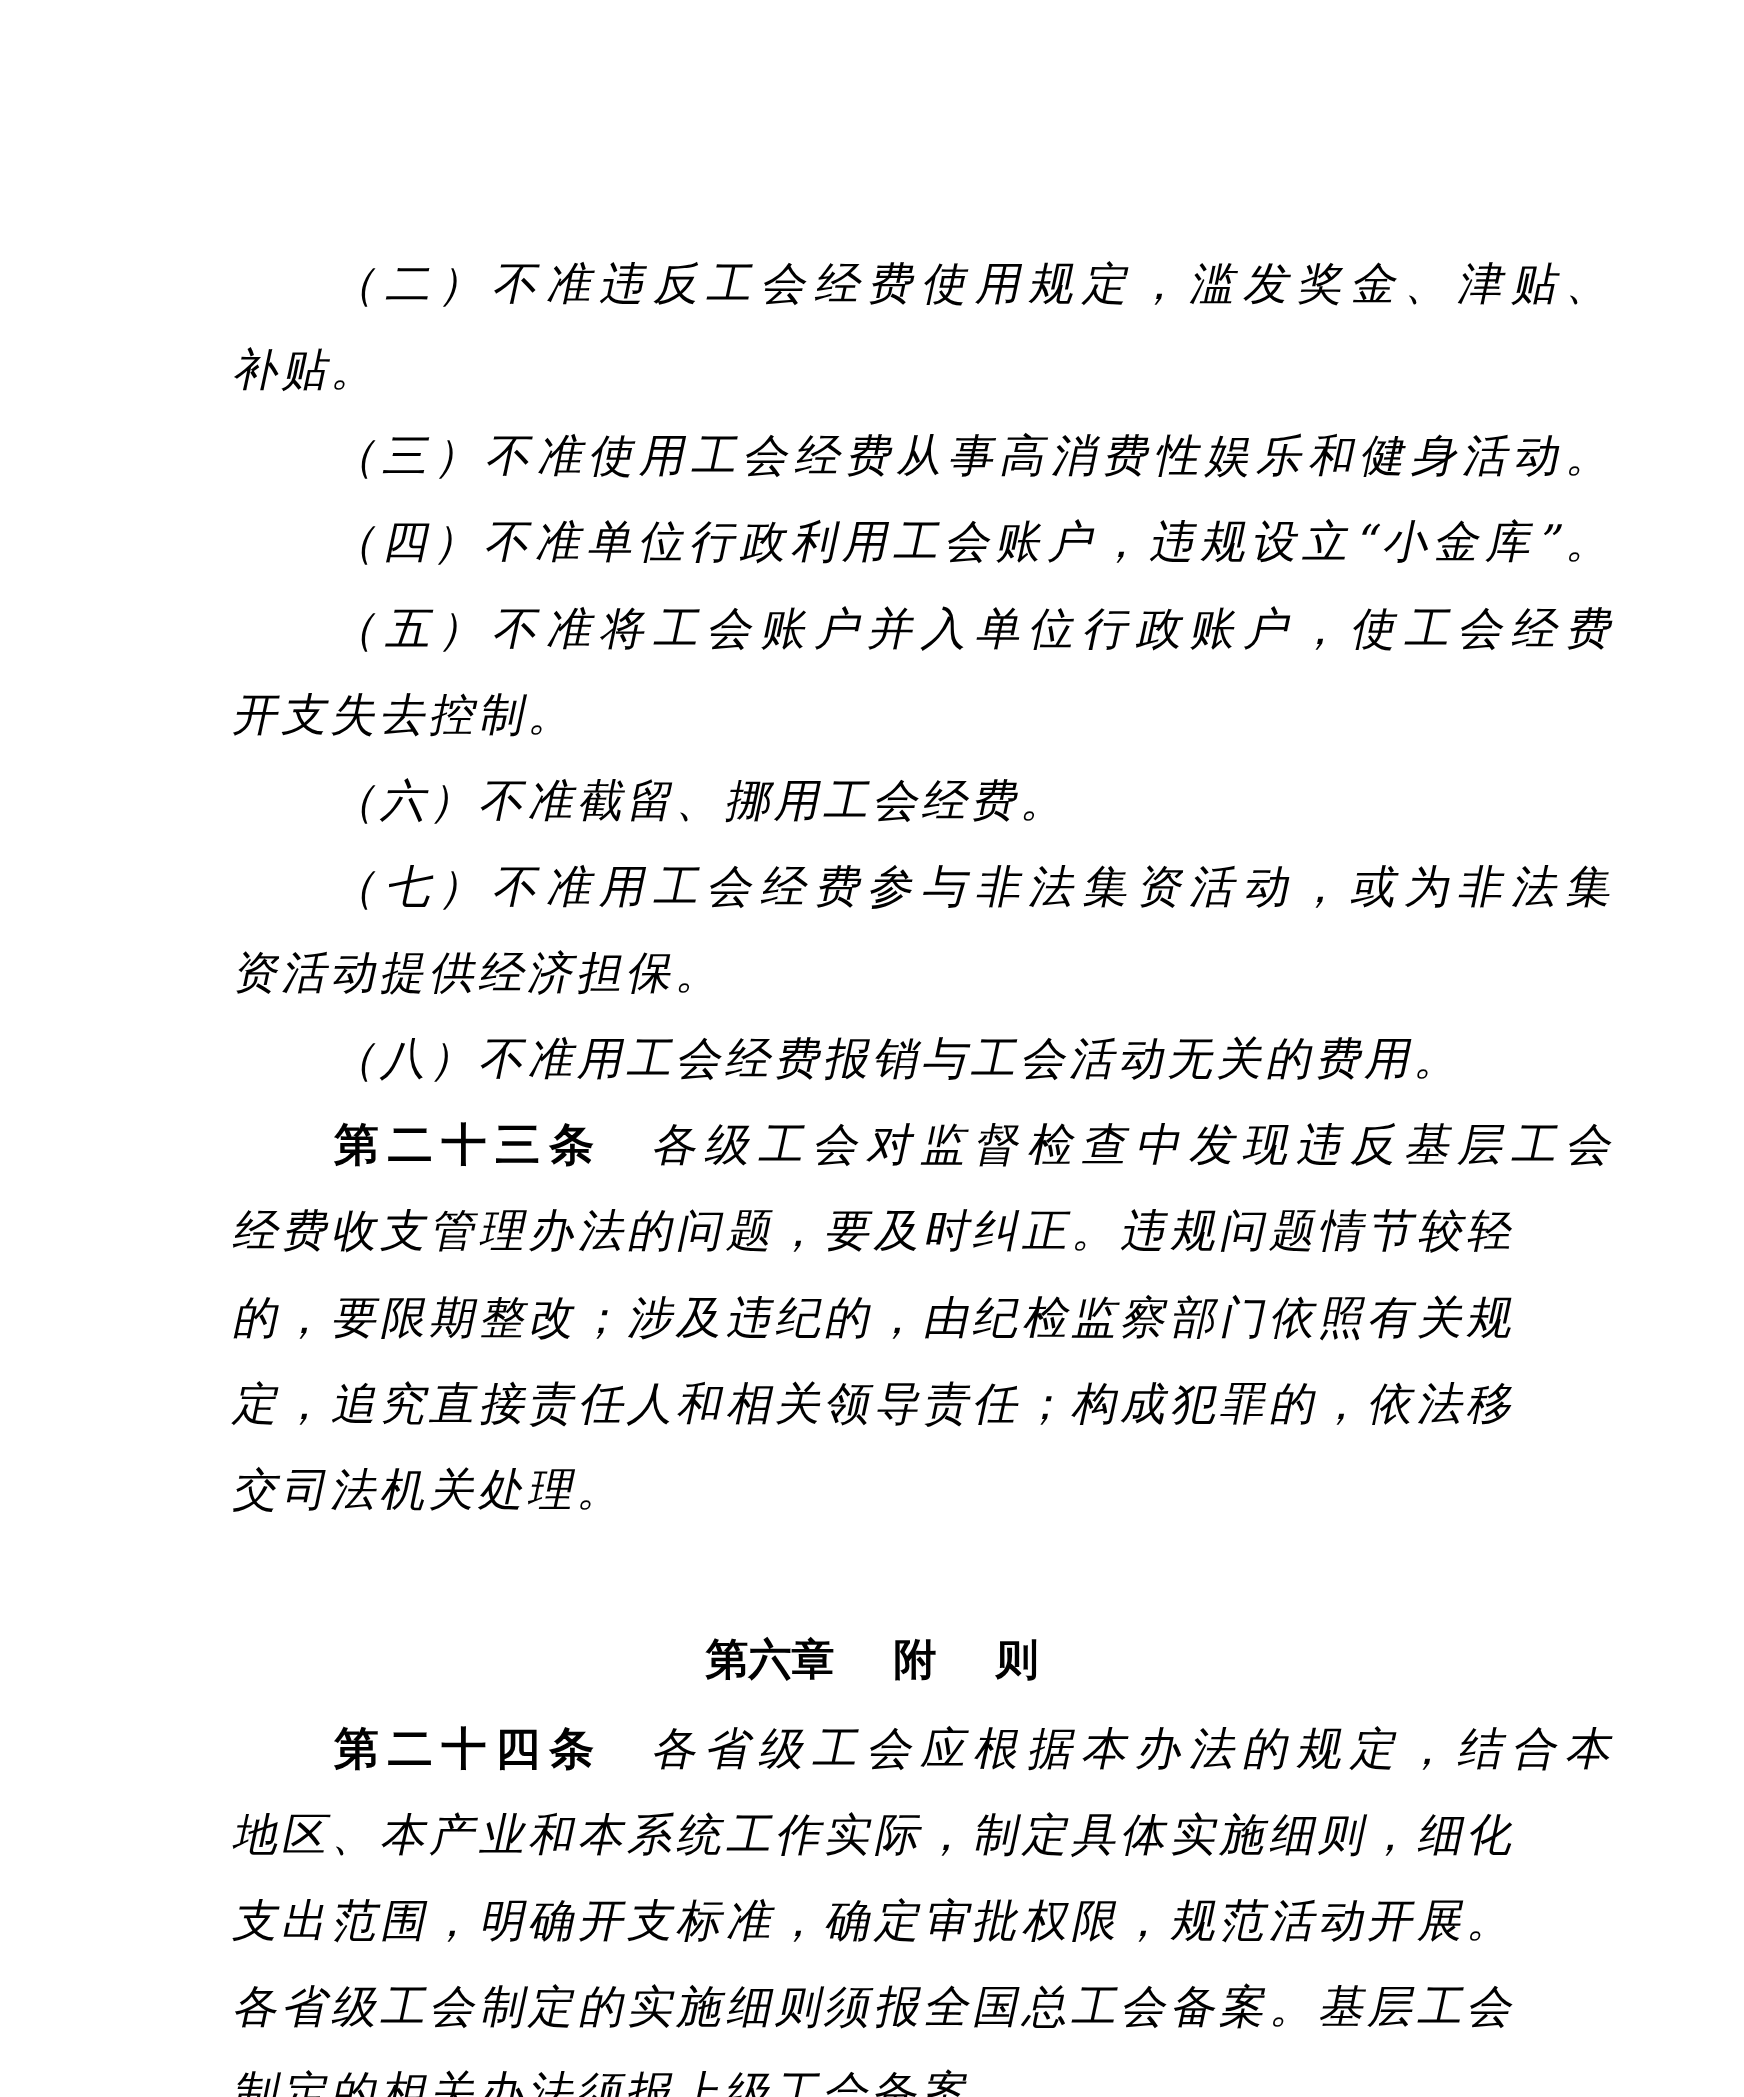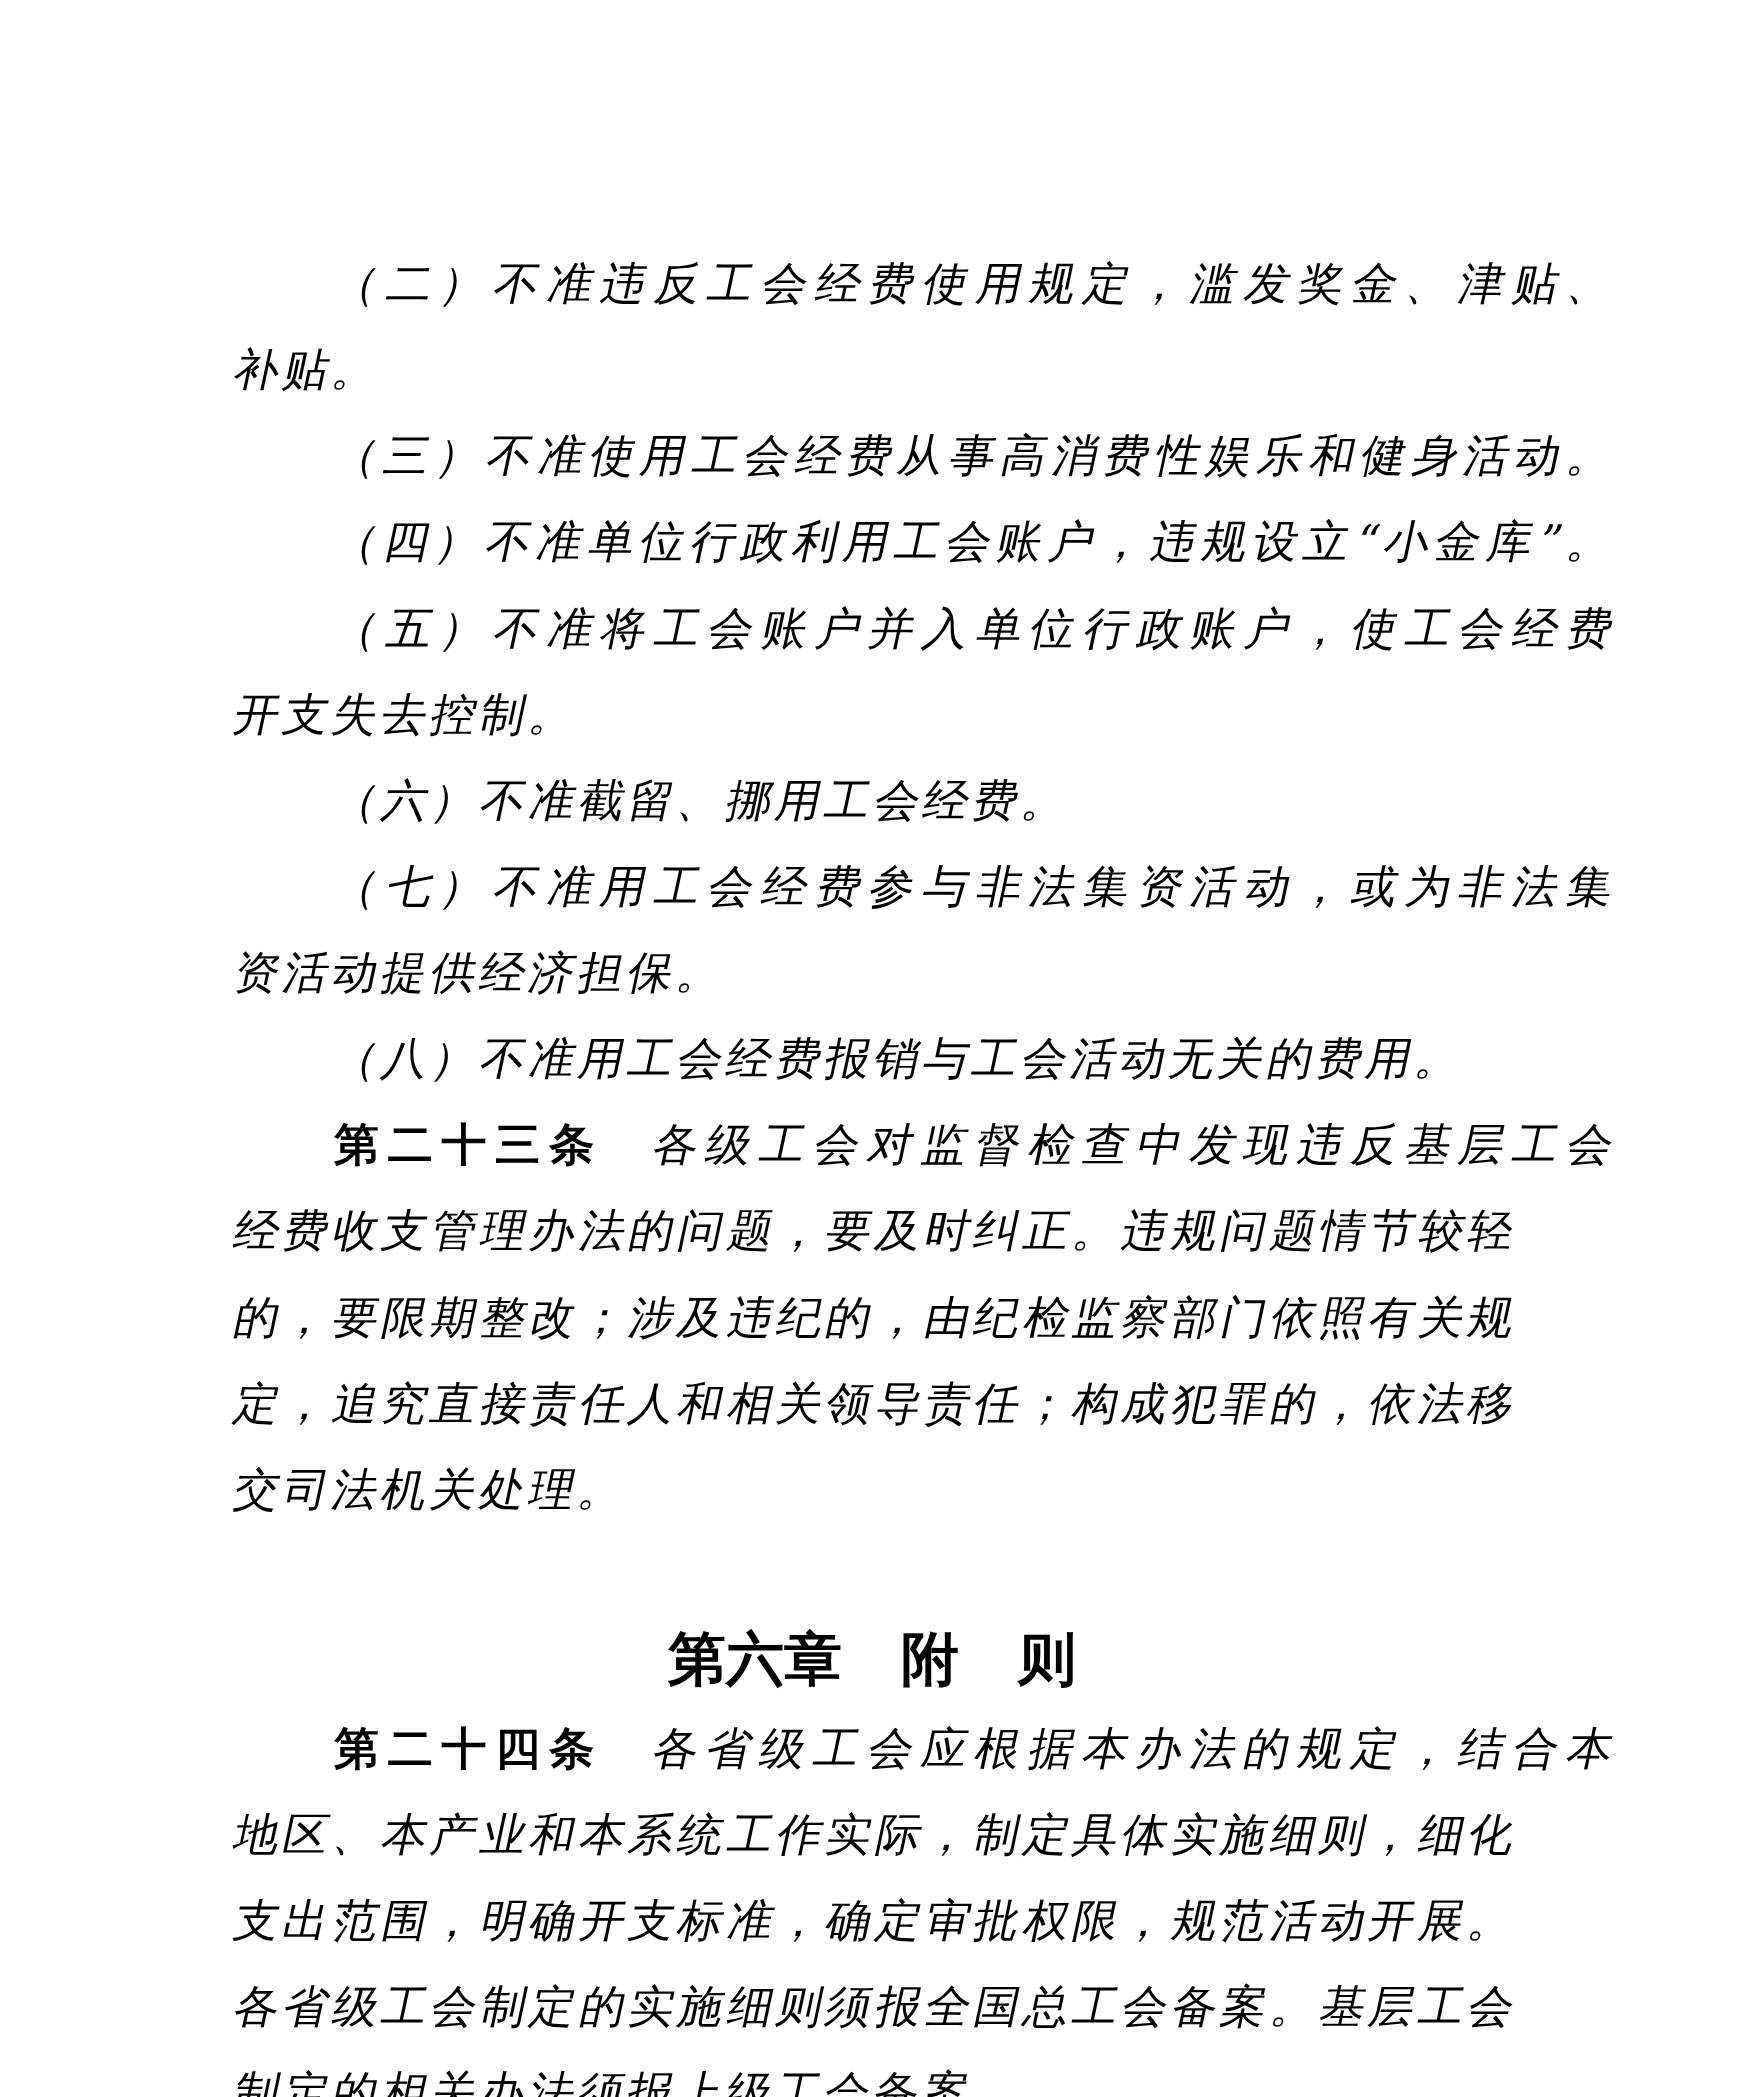--- a/index.html
+++ b/index.html
@@ -48,21 +48,21 @@
   .heading{
     position:absolute;
     top:1628px;
     left:0;
     width:1744px;
     display:flex;
     justify-content:center;
     align-items:flex-start;
     font-family:"DejaVu Sans","Liberation Sans",sans-serif;
     font-weight:700;
-    font-size:58px;
+    font-size:43px;
     line-height:63px;
     color:#000000;
   }
   .heading .hgap{width:59px;}
 </style>
 </head>
 <body>
 
 <div class="page">
   <main id="doc-body">

